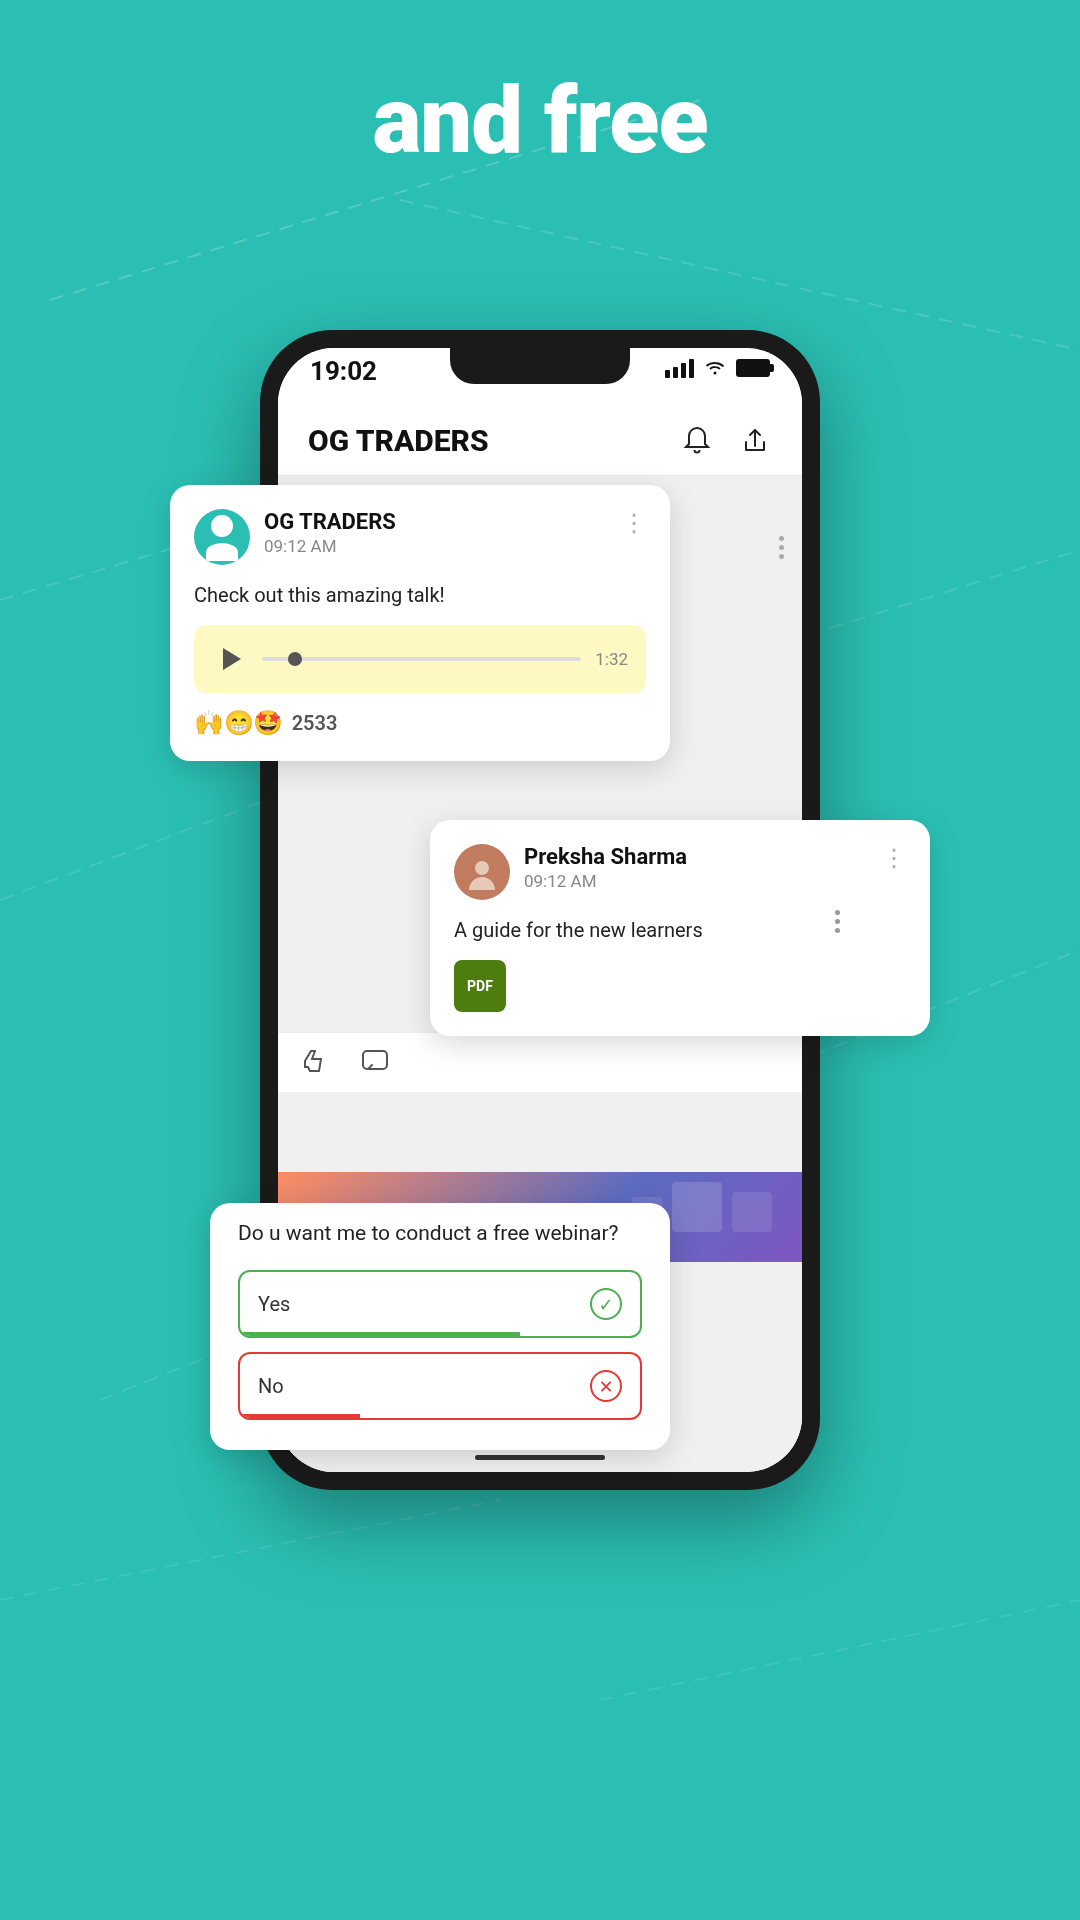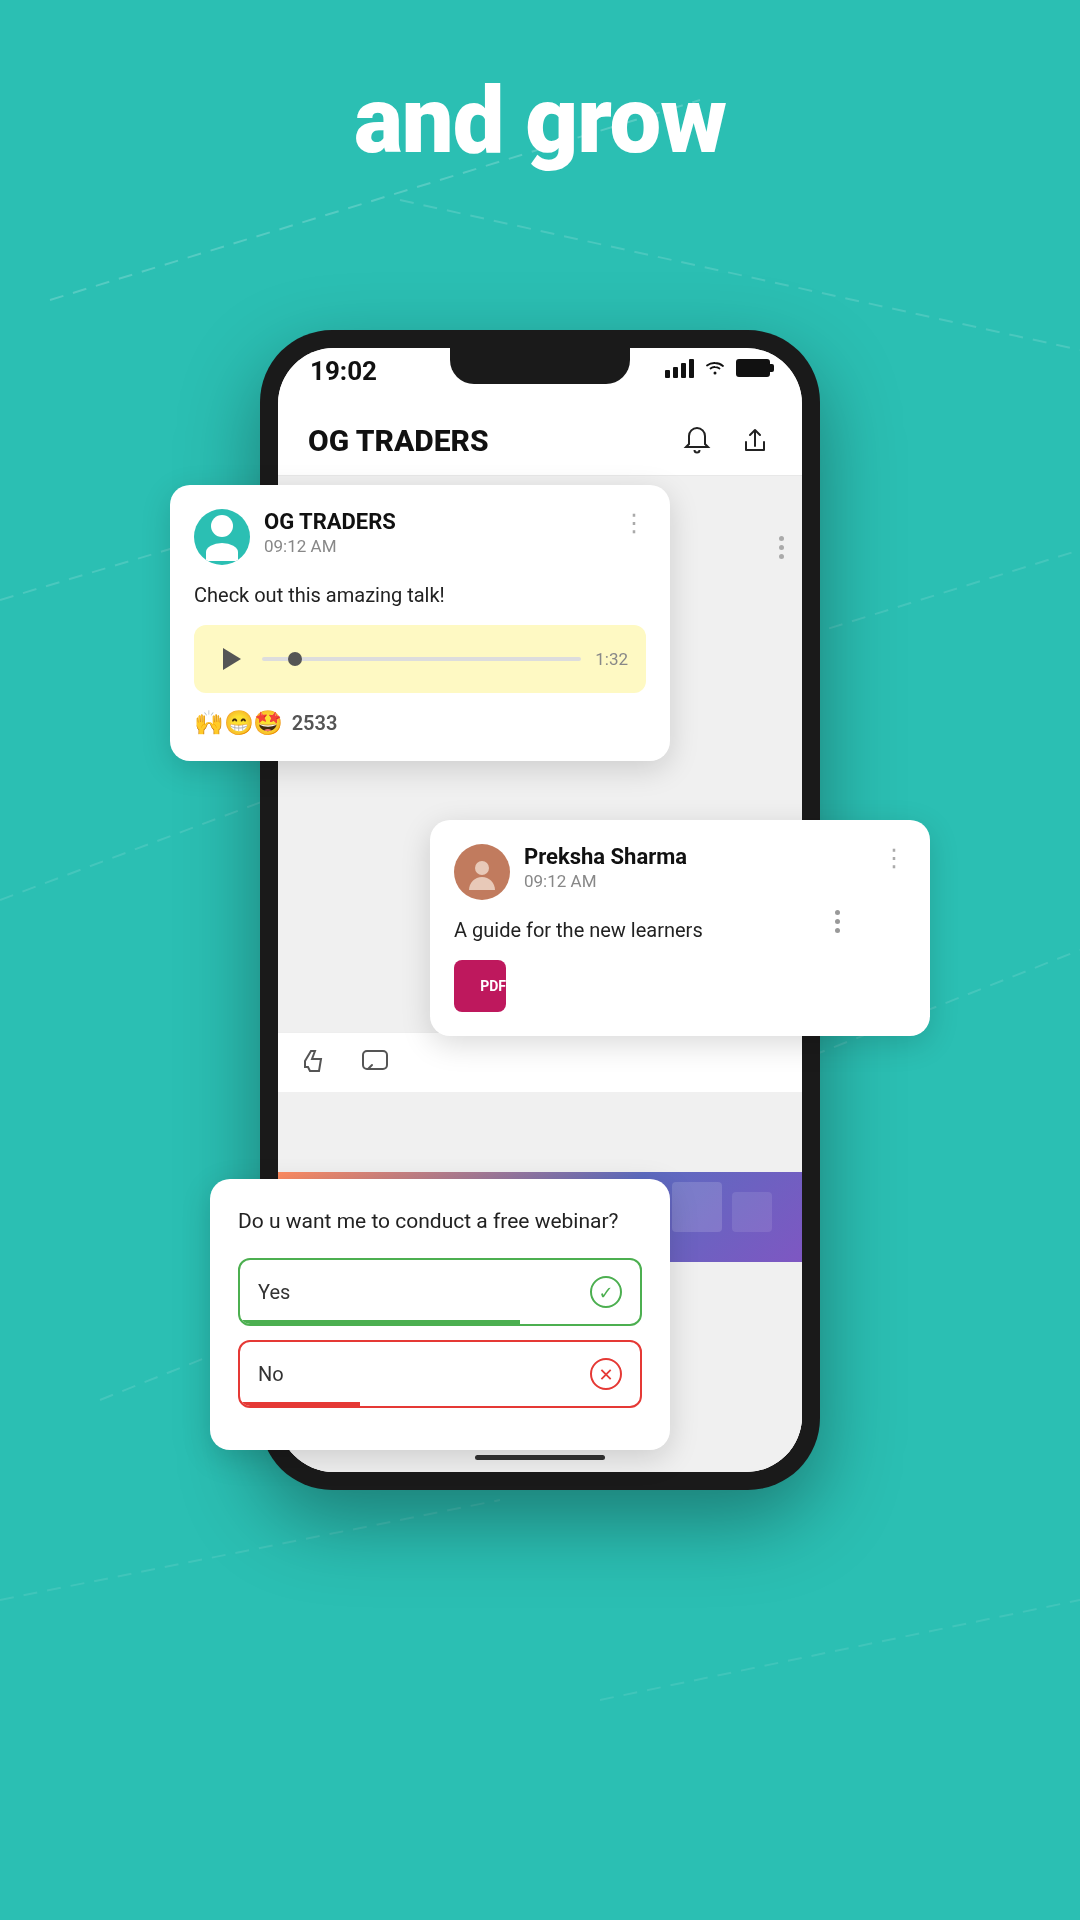--- a/index.html
+++ b/index.html
@@ -315,25 +315,25 @@
     }
     .pdf-attachment {
       display: flex;
       align-items: center;
       gap: 16px;
       margin-top: 12px;
     }
     .pdf-icon {
       width: 52px;
       height: 52px;
-      background: #be185d;
+      background: #4d7c0f;
       border-radius: 8px;
       display: flex;
       align-items: center;
-      justify-content: flex-end;
+      justify-content: center;
       color: white;
       font-size: 14px;
       font-weight: 700;
       flex-shrink: 0;
     }
     .pdf-name {
       font-size: 18px;
       font-weight: 600;
       color: #111;
     }
@@ -344,21 +344,21 @@
     }
 
     
     .poll-card {
       position: absolute;
       bottom: 40px;
       left: -50px;
       width: 460px;
       background: #ffffff;
       border-radius: 20px;
-      padding: 28px 28px;
+      padding: 16px 28px;
       box-shadow: 0 8px 30px rgba(0,0,0,0.15);
       z-index: 10;
     }
     .poll-question {
       font-size: 21px;
       color: #222;
       margin-bottom: 22px;
       line-height: 1.4;
     }
     .poll-option {
@@ -512,21 +512,21 @@
   <line x1="0" y1="600" x2="500" y2="450" stroke="rgba(255,255,255,0.15)" stroke-width="2" stroke-dasharray="14,10"></line>
   <line x1="600" y1="700" x2="1080" y2="550" stroke="rgba(255,255,255,0.12)" stroke-width="2" stroke-dasharray="14,10"></line>
   <line x1="0" y1="900" x2="400" y2="750" stroke="rgba(255,255,255,0.12)" stroke-width="2" stroke-dasharray="14,10"></line>
   <line x1="700" y1="1100" x2="1080" y2="950" stroke="rgba(255,255,255,0.12)" stroke-width="2" stroke-dasharray="14,10"></line>
   <line x1="100" y1="1400" x2="600" y2="1200" stroke="rgba(255,255,255,0.12)" stroke-width="2" stroke-dasharray="14,10"></line>
   <line x1="0" y1="1600" x2="500" y2="1500" stroke="rgba(255,255,255,0.1)" stroke-width="2" stroke-dasharray="14,10"></line>
   <line x1="600" y1="1700" x2="1080" y2="1600" stroke="rgba(255,255,255,0.1)" stroke-width="2" stroke-dasharray="14,10"></line>
 </svg>
 
 <div class="hero-title">
-  <h1>and grow</h1>
+  <h1>and free</h1>
 </div>
 
 <div class="phone-wrap">
   <div class="phone-frame">
     <div class="phone-screen">
 
       <div class="notch"></div>
 
       <div class="status-bar">
         <span class="status-time">19:02</span>

